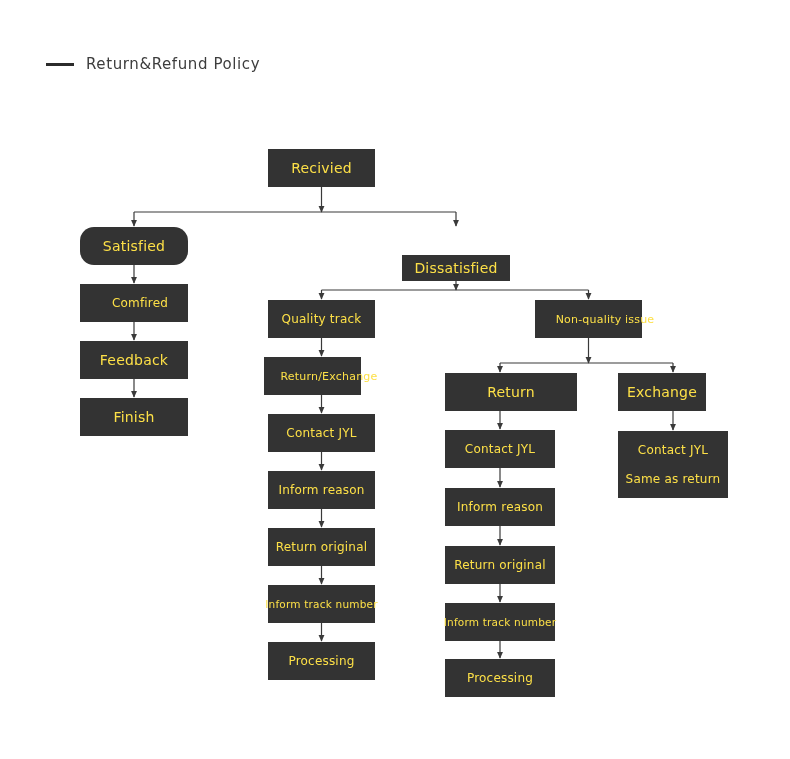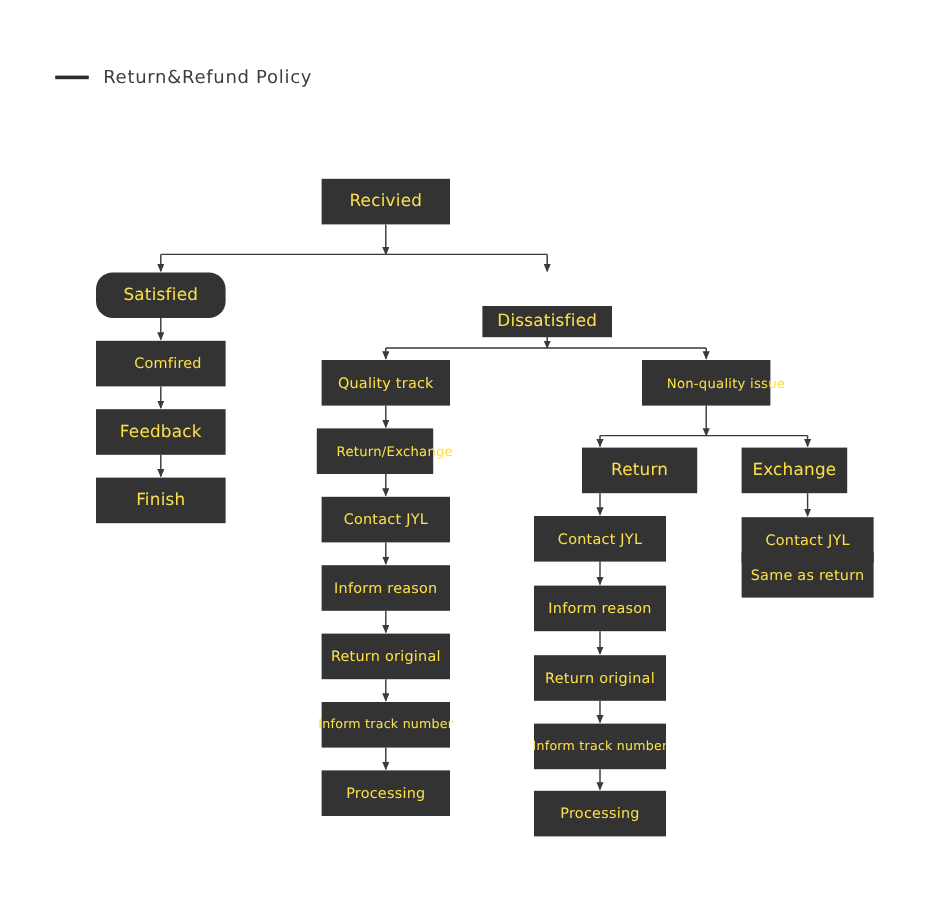--- a/index.html
+++ b/index.html
@@ -148,21 +148,21 @@
       </div>
       <div class="node fs-md" style="left: 268px; top: 528px; width: 107px; height: 38px;">
         <span>Return original</span>
       </div>
       <div class="node fs-xs" style="left: 268px; top: 585px; width: 107px; height: 38px;">
         <span>Inform track number</span>
       </div>
       <div class="node fs-md" style="left: 268px; top: 642px; width: 107px; height: 38px;">
         <span>Processing</span>
       </div>
-      <div class="node fs-lg" style="left: 445px; top: 373px; width: 96px; height: 38px; margin-left: 40px;">
+      <div class="node fs-lg" style="left: 445px; top: 373px; width: 132px; height: 38px;">
         <span>Return</span>
       </div>
       <div class="node fs-lg" style="left: 618px; top: 373px; width: 88px; height: 38px;">
         <span>Exchange</span>
       </div>
       <div class="node fs-md" style="left: 445px; top: 430px; width: 110px; height: 38px;">
         <span>Contact JYL</span>
       </div>
       <div class="node fs-md" style="left: 618px; top: 431px; width: 110px; height: 38px;">
         <span>Contact JYL</span>

